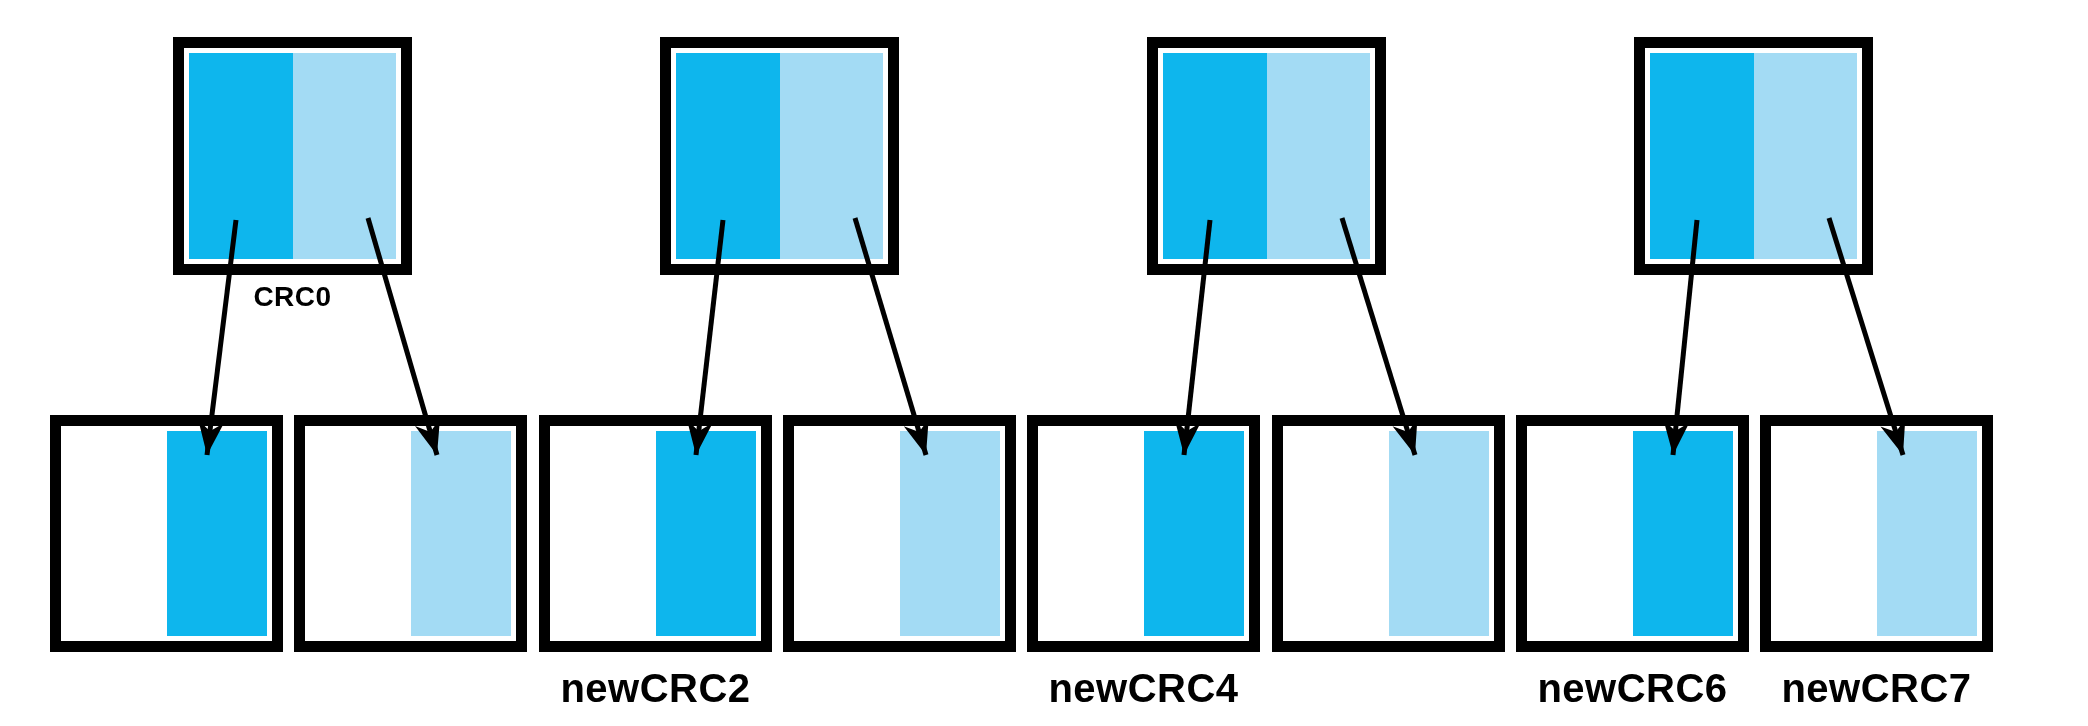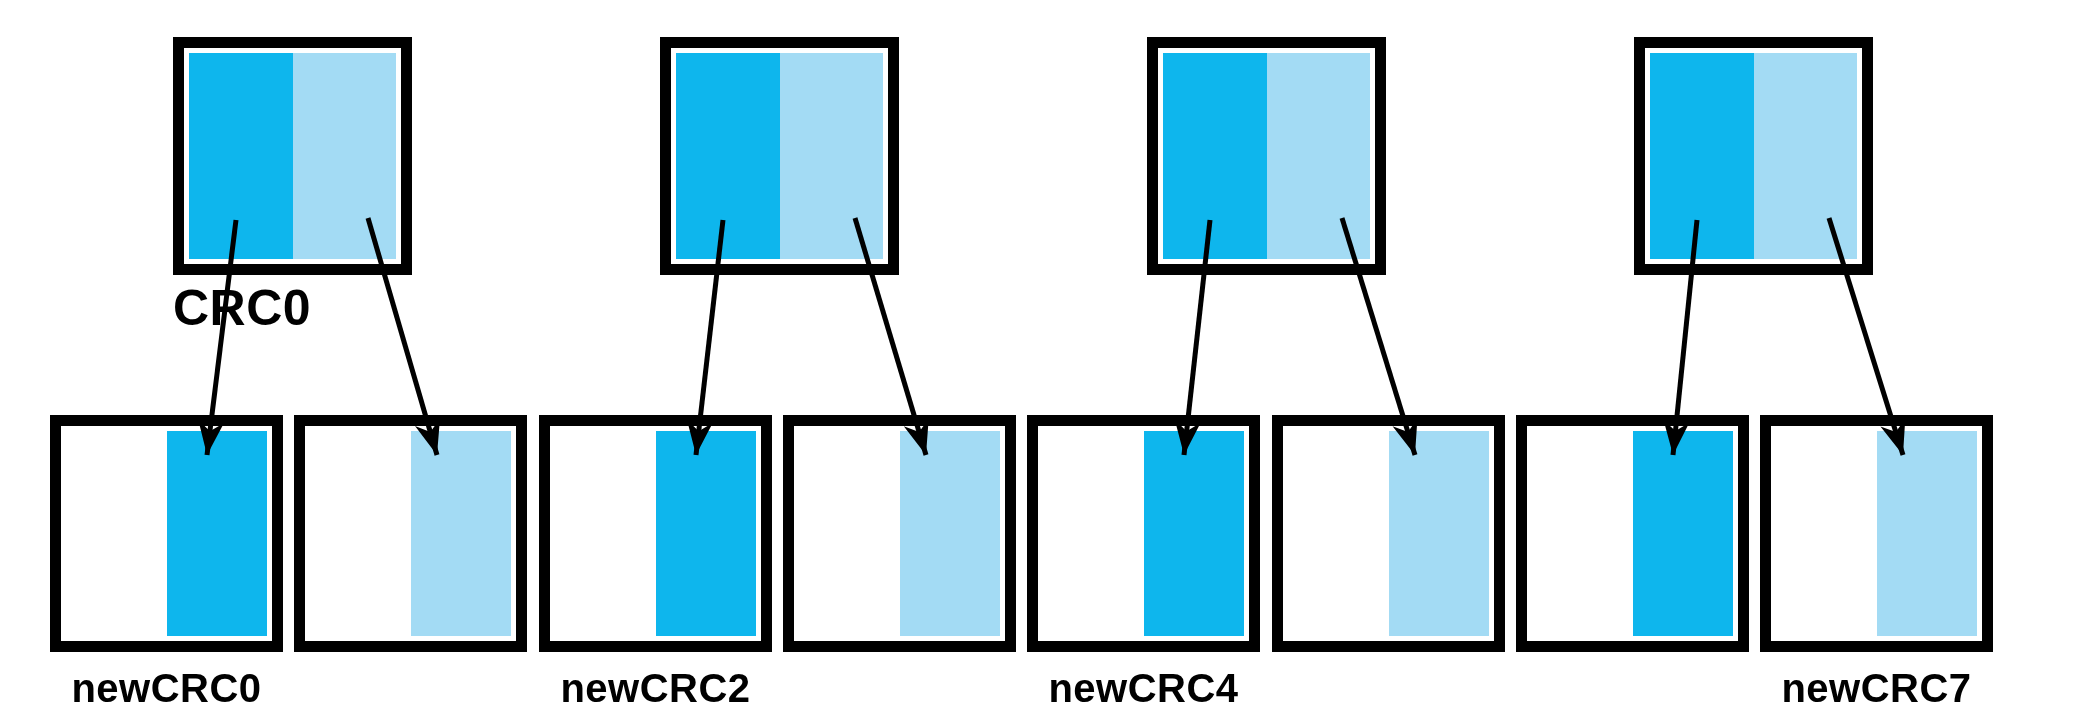--- a/index.html
+++ b/index.html
@@ -33,23 +33,23 @@
     background:#fff;
     padding:5px;
     display:flex;
   }
   .bottom-box .spacer{flex:1 1 50%;background:#fff;}
   .bottom-box .fill{flex:1 1 50%;}
   .top-label{
     position:absolute;
     top:283px;
     width:239px;
-    text-align:left;
+    text-align:center;
     font-weight:bold;
-    font-size:50px;
+    font-size:28px;
     line-height:1;
     color:#000;
     letter-spacing:0.5px;
   }
   .bottom-label{
     position:absolute;
     top:668px;
     width:233px;
     text-align:center;
     font-weight:bold;
@@ -116,23 +116,23 @@
   </div>
   <div class="bottom-box" style="left:1516px">
     <div class="spacer"></div>
     <div class="fill" style="background: rgb(14, 182, 237);"></div>
   </div>
   <div class="bottom-box" style="left:1760px">
     <div class="spacer"></div>
     <div class="fill" style="background: rgb(163, 219, 244);"></div>
   </div>
 
-  <div class="bottom-label" style="left:50px">newCRC0</div>
   <div class="bottom-label" style="left:539px">newCRC2</div>
   <div class="bottom-label" style="left:1027px">newCRC4</div>
+  <div class="bottom-label" style="left:1516px">newCRC6</div>
   <div class="bottom-label" style="left:1760px">newCRC7</div>
 
   <svg id="arrow-layer" viewBox="0 0 2088 726" xmlns="http://www.w3.org/2000/svg">
     <defs>
       <marker id="ah" markerUnits="userSpaceOnUse" markerWidth="40" markerHeight="28" refX="34" refY="13" orient="auto">
         <path d="M0,0 L34,13 L0,26 L10,13 Z" fill="#000"></path>
       </marker>
     </defs>
     <g stroke="#000" stroke-width="5">
       <line x1="236" y1="220" x2="207" y2="455" marker-end="url(#ah)"></line>

